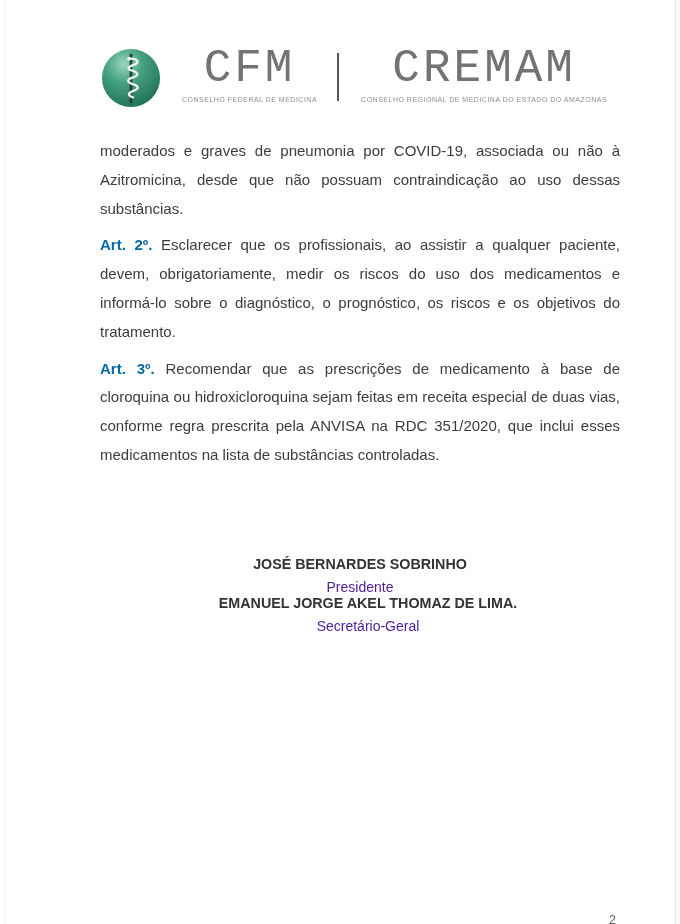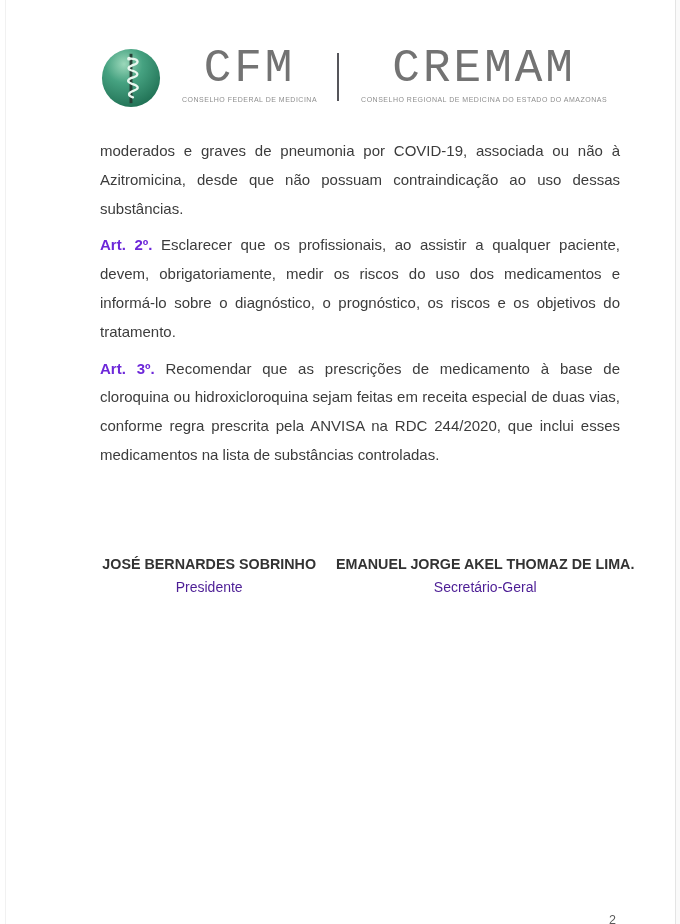--- a/index.html
+++ b/index.html
@@ -66,31 +66,32 @@
   .doc-body {
     padding: 22px 60px 0 100px;
   }
   .para {
     font-size: 15px;
     line-height: 28.8px;
     text-align: justify;
     margin: 0 0 8px 0;
     color: #3c3c3c;
   }
-  .para strong { color: #6d28d9; }
+  .para strong { color: #0369a1; }
   .dateline {
     font-size: 14.6px;
     line-height: 28.8px;
     text-align: right;
     margin: 6px 0 0 0;
     color: #3c3c3c;
   }
   .signatures {
     display: flex;
     margin-top: 86px;
+    flex-direction: column;
   }
   .sig { text-align: center; }
   .sig-left  { flex: 0 0 42%; }
   .sig-right { flex: 0 0 58%; margin-left: 16px; }
   .sig-name {
     font-size: 14.3px;
     font-weight: bold;
     color: #333333;
     white-space: nowrap;
   }
@@ -146,21 +147,21 @@
       <div class="org-subtitle">CONSELHO REGIONAL DE MEDICINA DO ESTADO DO AMAZONAS</div>
     </div>
   </header>
 
   <main class="doc-body">
 
     <p class="para"><span>moderados e graves de pneumonia por COVID-19, associada ou não à Azitromicina, desde que não possuam contraindicação ao uso dessas substâncias.</span></p>
 
     <p class="para"><strong>Art. 2º.</strong> <span>Esclarecer que os profissionais, ao assistir a qualquer paciente, devem, obrigatoriamente, medir os riscos do uso dos medicamentos e informá-lo sobre o diagnóstico, o prognóstico, os riscos e os objetivos do tratamento.</span></p>
 
-    <p class="para"><strong>Art. 3º.</strong> <span>Recomendar que as prescrições de medicamento à base de cloroquina ou hidroxicloroquina sejam feitas em receita especial de duas vias, conforme regra prescrita pela ANVISA na RDC 244/2020, que inclui esses medicamentos na lista de substâncias controladas.</span></p>
+    <p class="para"><strong>Art. 3º.</strong> <span>Recomendar que as prescrições de medicamento à base de cloroquina ou hidroxicloroquina sejam feitas em receita especial de duas vias, conforme regra prescrita pela ANVISA na RDC 351/2020, que inclui esses medicamentos na lista de substâncias controladas.</span></p>
 
 
 
     <div class="signatures">
       <div class="sig sig-left">
         <div class="sig-name">JOSÉ BERNARDES SOBRINHO</div>
         <div class="sig-role">Presidente</div>
       </div>
       <div class="sig sig-right">
         <div class="sig-name">EMANUEL JORGE AKEL THOMAZ DE LIMA.</div>

